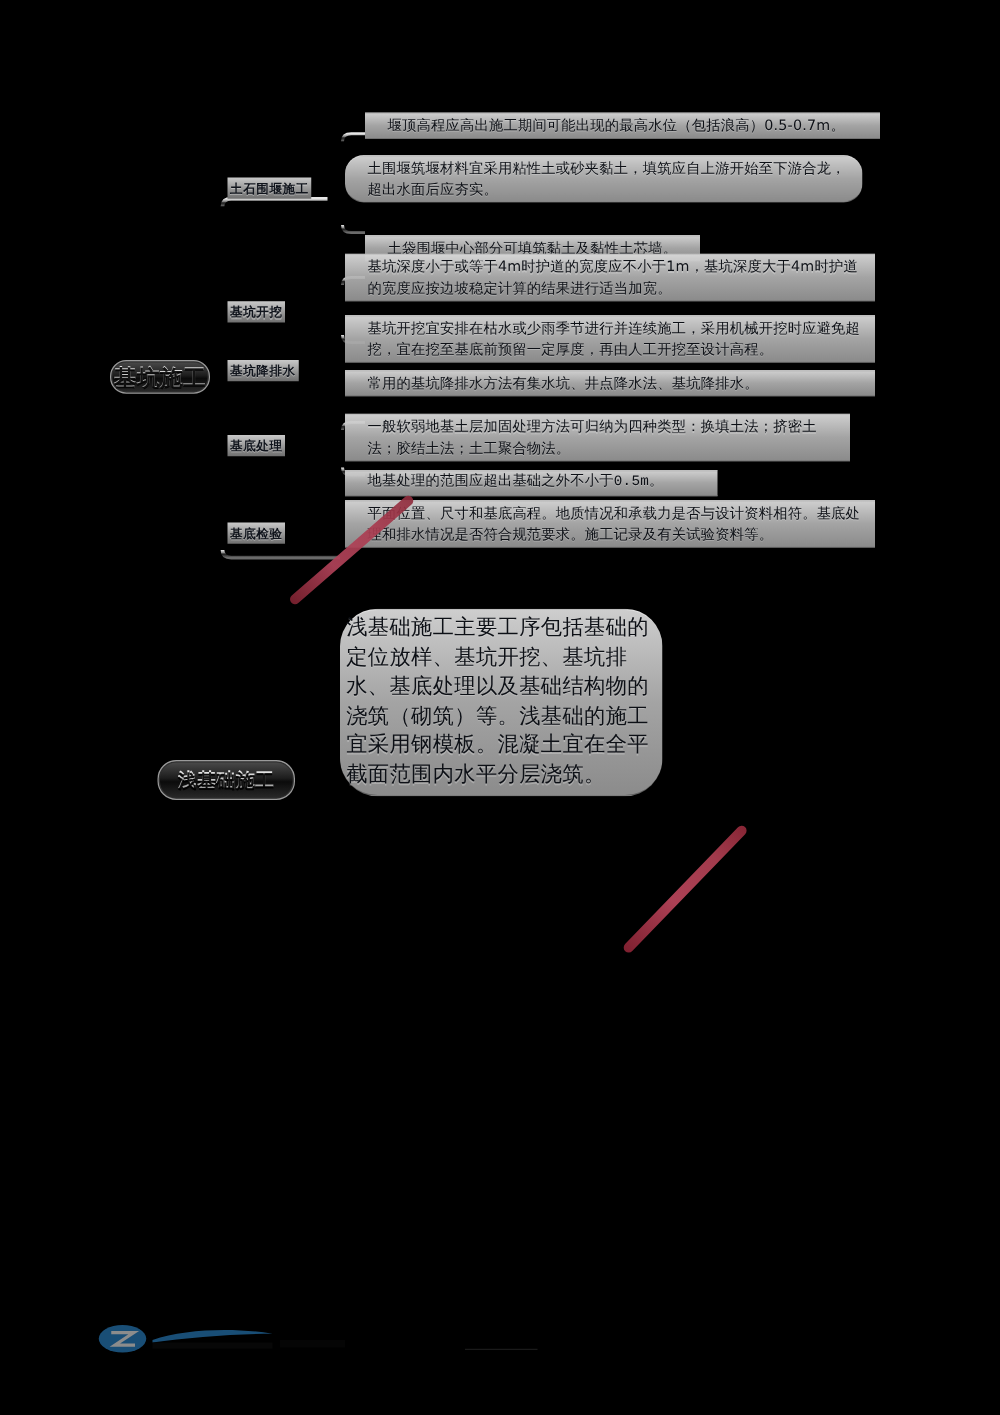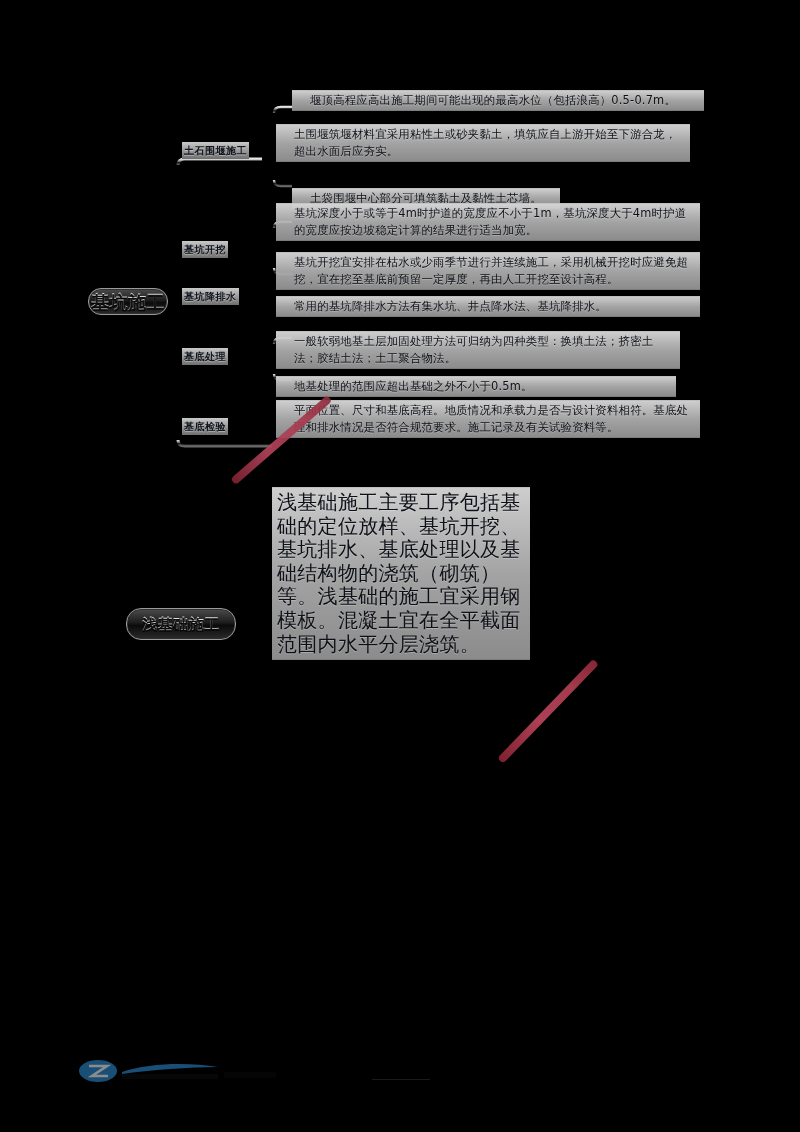--- a/index.html
+++ b/index.html
@@ -105,24 +105,25 @@
     letter-spacing: .2px;
     text-shadow: 0 1px 0 rgba(255,255,255,.25);
     border-top: 1px solid rgba(240,240,240,.5);
     border-bottom: 1px solid rgba(60,60,60,.55);
   }
 
   
   #leaf-shallow {
     left: 272px; top: 487px;
     width: 258px;
-    font-size: 20px;
+    font-size: 17px;
     line-height: 23.6px;
     padding: 3px 4px 3px 5px;
     letter-spacing: .3px;
+    border-radius: 30px;
   }
 
   
   .stroke {
     position: absolute;
     transform-origin: 0 50%;
     border-radius: 4px;
     opacity: .92;
   }
   #stroke-a {
@@ -238,33 +239,33 @@
   <div class="branch" style="left:182px; top:348px;justify-content:flex-end;">
     <span>基底处理</span>
   </div>
 
   <div class="branch" style="left:182px; top:418px;">
     <span>基底检验</span>
   </div>
 
   <div class="leaf" style="left:292px; top:90px; width:412px;">堰顶高程应高出施工期间可能出现的最高水位（包括浪高）0.5-0.7m。</div>
 
-  <div class="leaf" style="left:276px; top:124px; width:414px;">土围堰筑堰材料宜采用粘性土或砂夹黏土，填筑应自上游开始至下游合龙，超出水面后应夯实。</div>
+  <div class="leaf" style="left:276px; top:124px; width:414px;border-radius:15px;">土围堰筑堰材料宜采用粘性土或砂夹黏土，填筑应自上游开始至下游合龙，超出水面后应夯实。</div>
 
   <div class="leaf" style="left:292px; top:188px; width:268px;">土袋围堰中心部分可填筑黏土及黏性土芯墙。</div>
 
   <div class="leaf" style="left:276px; top:203px; width:424px;">基坑深度小于或等于4m时护道的宽度应不小于1m，基坑深度大于4m时护道的宽度应按边坡稳定计算的结果进行适当加宽。</div>
 
   <div class="leaf" style="left:276px; top:252px; width:424px;">基坑开挖宜安排在枯水或少雨季节进行并连续施工，采用机械开挖时应避免超挖，宜在挖至基底前预留一定厚度，再由人工开挖至设计高程。</div>
 
   <div class="leaf" style="left:276px; top:296px; width:424px;">常用的基坑降排水方法有集水坑、井点降水法、基坑降排水。</div>
 
   <div class="leaf" style="left:276px; top:331px; width:404px;">一般软弱地基土层加固处理方法可归纳为四种类型：换填土法；挤密土法；胶结土法；土工聚合物法。</div>
 
-  <div class="leaf" style="left:276px; top:376px; width:400px;">地基处理的范围应超出基础之外不小于0.5m。</div>
+  <div class="leaf" style="left:276px; top:376px; width:298px;font-family:Liberation Mono, monospace;">地基处理的范围应超出基础之外不小于0.5m。</div>
 
   <div class="leaf" style="left:276px; top:400px; width:424px;">平面位置、尺寸和基底高程。地质情况和承载力是否与设计资料相符。基底处理和排水情况是否符合规范要求。施工记录及有关试验资料等。</div>
 
   <div class="leaf" id="leaf-shallow">浅基础施工主要工序包括基础的定位放样、基坑开挖、基坑排水、基底处理以及基础结构物的浇筑（砌筑）等。浅基础的施工宜采用钢模板。混凝土宜在全平截面范围内水平分层浇筑。</div>
 
   <div class="stroke" id="stroke-a"></div>
   <div class="stroke" id="stroke-b"></div>
 
   <div id="watermark">
     <svg width="240" height="26" viewBox="0 0 240 26" xmlns="http://www.w3.org/2000/svg">

